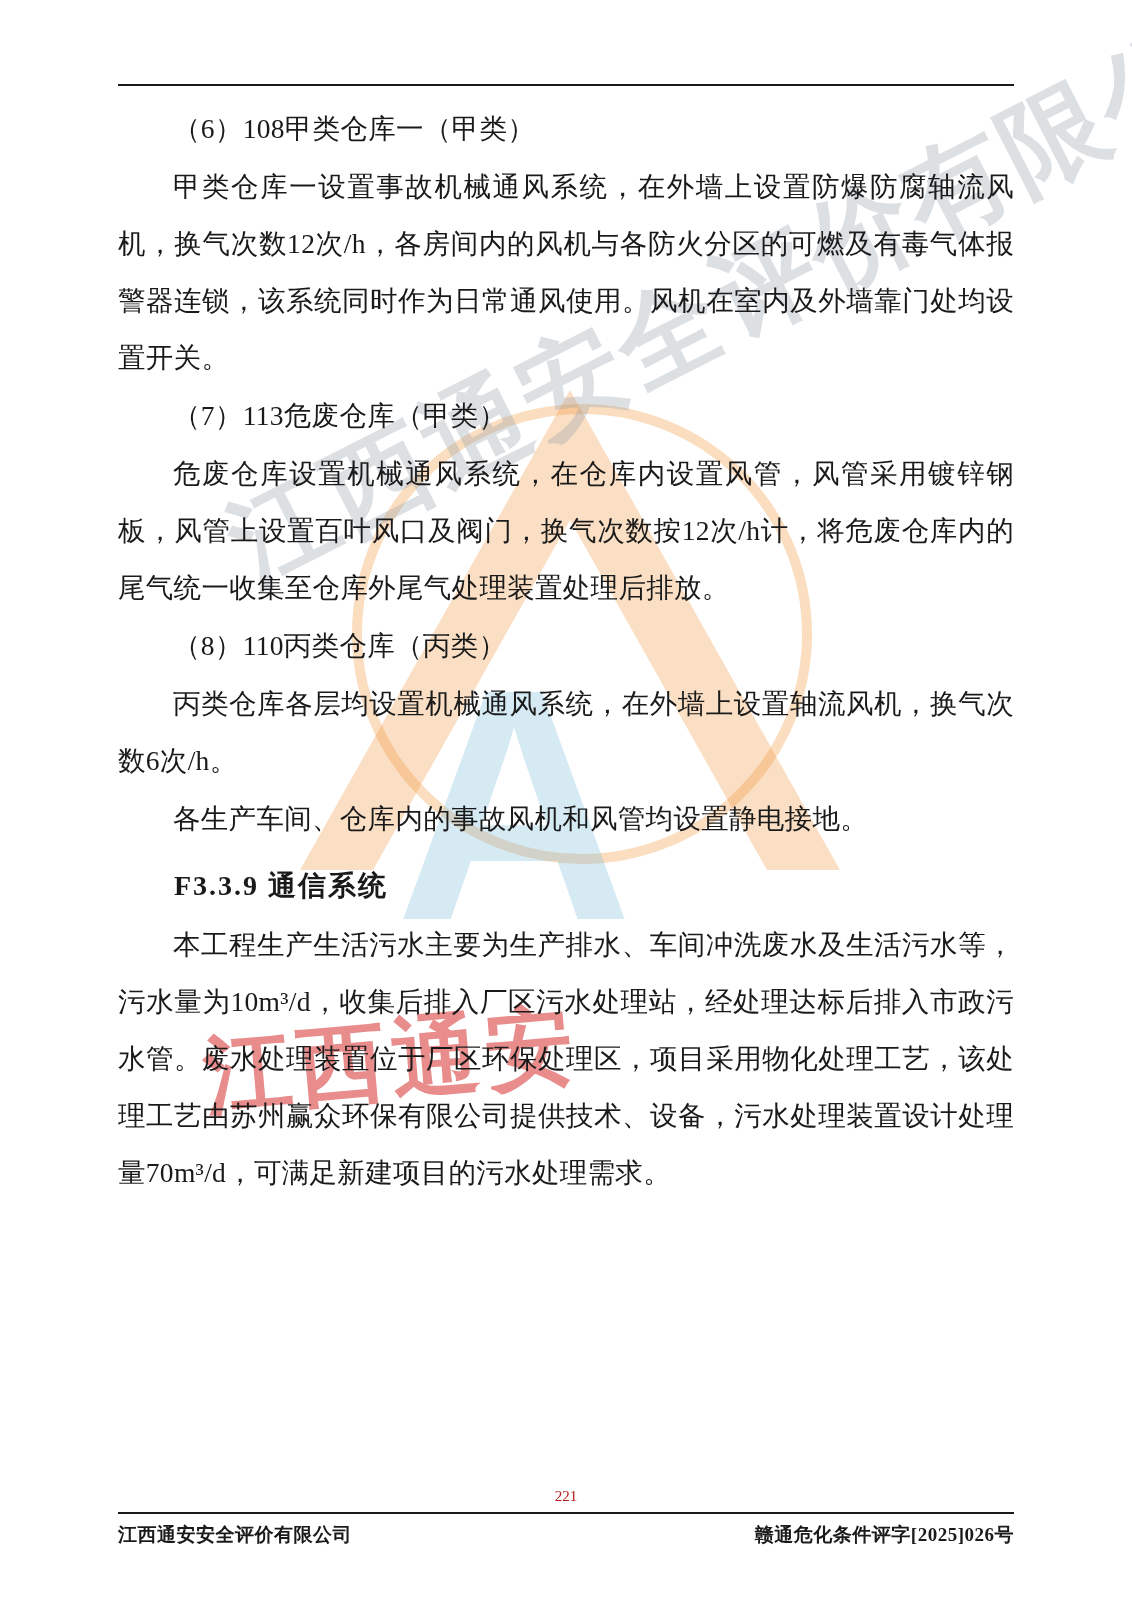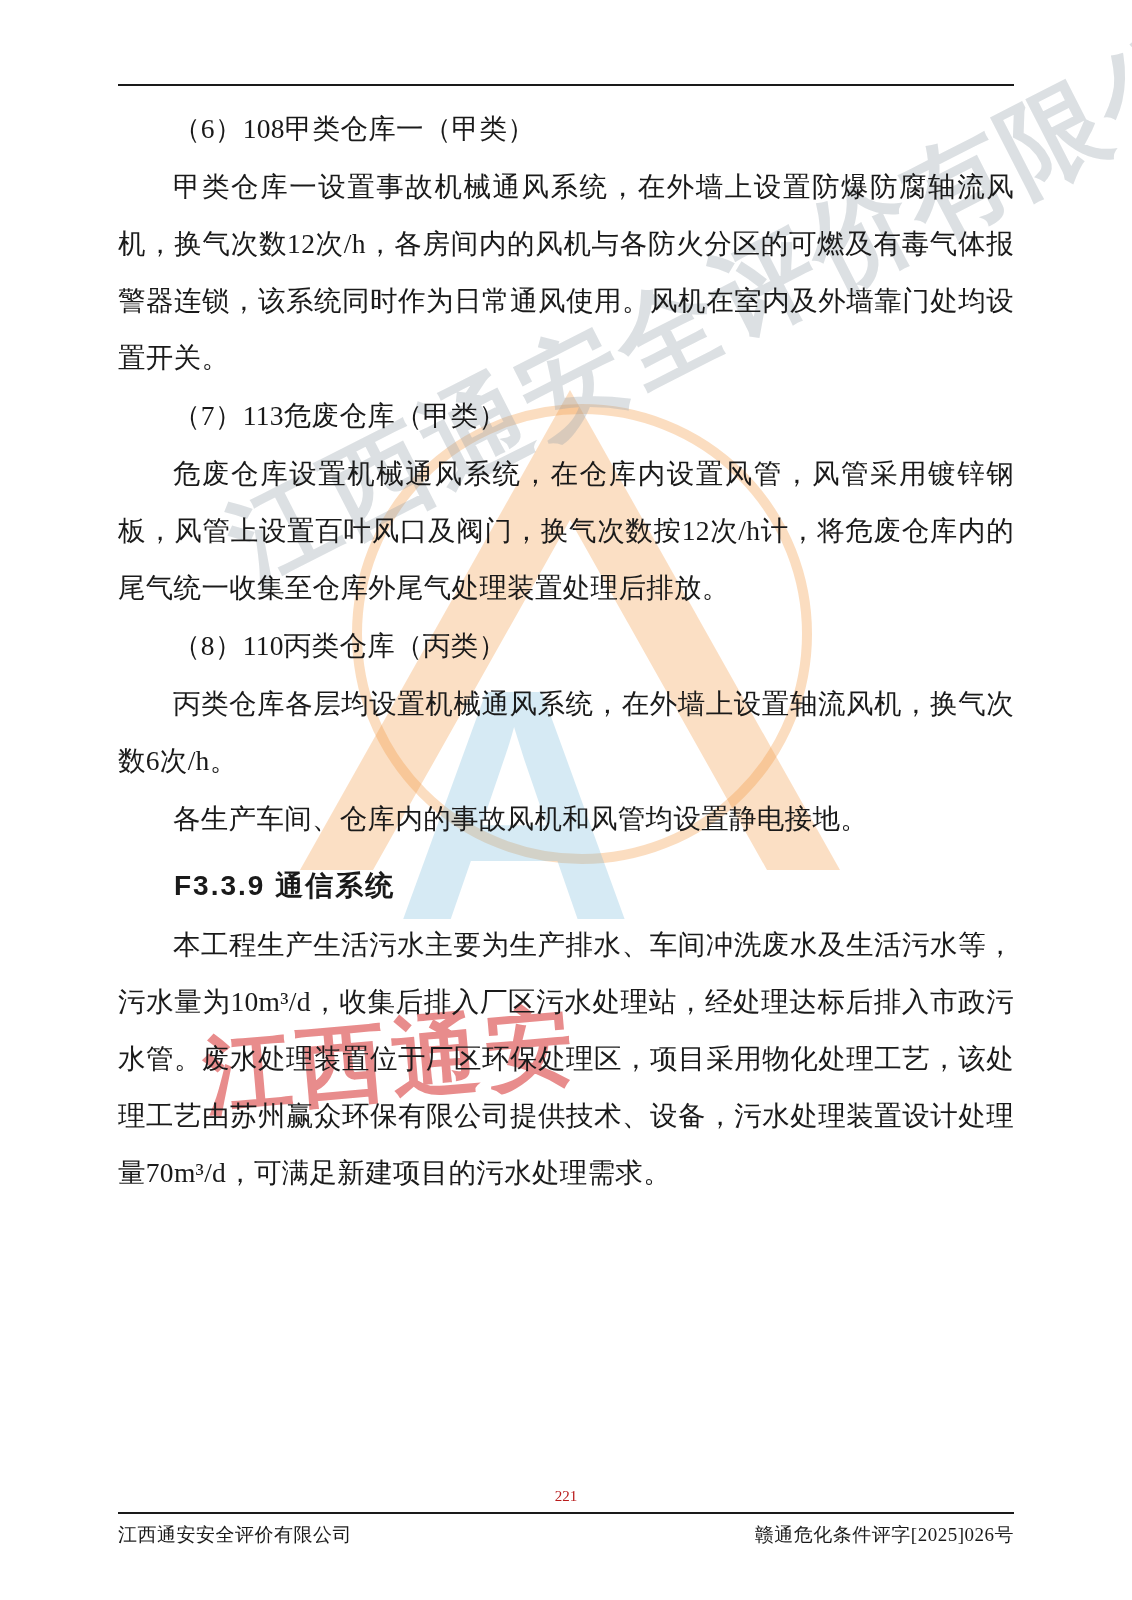--- a/index.html
+++ b/index.html
@@ -139,21 +139,21 @@
     text-indent: 2em;
     letter-spacing: 0.3px;
   }
   h3.heading {
     margin: 10px 0 2px 0;
     font-size: 28px;
     line-height: 57px;
     font-weight: bold;
     text-indent: 2em;
     letter-spacing: 2px;
-    font-family: Liberation Sans, sans-serif;
+    font-family: Liberation Serif, serif;
   }
 
   
   .page-number {
     position: absolute;
     left: 0;
     right: 0;
     top: 1488px;
     text-align: center;
     font-size: 15px;
@@ -172,21 +172,21 @@
   .footer {
     position: absolute;
     left: 118px;
     top: 1522px;
     width: 896px;
     display: flex;
     justify-content: space-between;
     font-size: 19px;
     z-index: 2;
   }
-  .footer span { letter-spacing: 0.5px; }
+  .footer span { letter-spacing: 0.5px; font-weight: bold; }
 </style>
 </head>
 <body>
 
 <div class="page">
 
   <div class="watermark">
     <div class="wm-triangle"></div>
     <div class="wm-triangle-inner"></div>
     <div class="wm-circle"></div>

